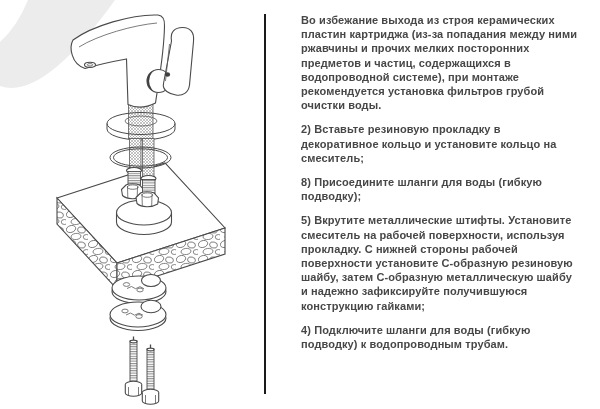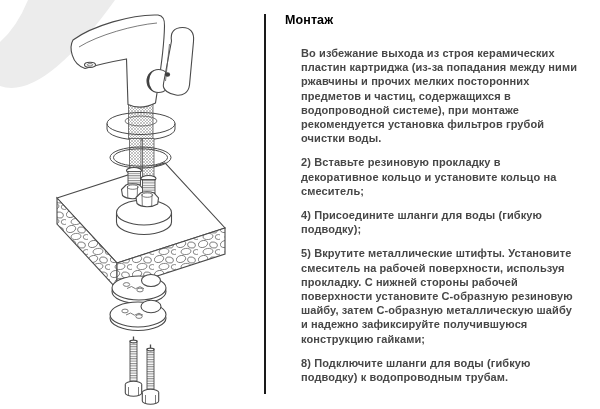--- a/index.html
+++ b/index.html
@@ -156,21 +156,20 @@
     <g>
       <use href="#stud" transform="translate(130,339)"></use>
       <use href="#stud" transform="translate(147,347)"></use>
     </g>
   </svg>
   </div>
 
   <div class="divider"></div>
 
   <div class="text-col">
-    <h1>Монтаж</h1>
     <p>Во избежание выхода из строя керамических пластин картриджа (из-за попадания между ними ржавчины и прочих мелких посторонних предметов и частиц, содержащихся в водопроводной системе), при монтаже рекомендуется установка фильтров грубой очистки воды.</p>
     <p>2) Вставьте резиновую прокладку в декоративное кольцо и установите кольцо на смеситель;</p>
-    <p>4) Присоедините шланги для воды (гибкую подводку);</p>
+    <p>8) Присоедините шланги для воды (гибкую подводку);</p>
     <p>5) Вкрутите металлические штифты. Установите смеситель на рабочей поверхности, используя прокладку. С нижней стороны рабочей поверхности установите С-образную резиновую шайбу, затем С-образную металлическую шайбу и надежно зафиксируйте получившуюся конструкцию гайками;</p>
-    <p>8) Подключите шланги для воды (гибкую подводку) к водопроводным трубам.</p>
+    <p>4) Подключите шланги для воды (гибкую подводку) к водопроводным трубам.</p>
   </div>
 
 </div>
 
 </body></html>

